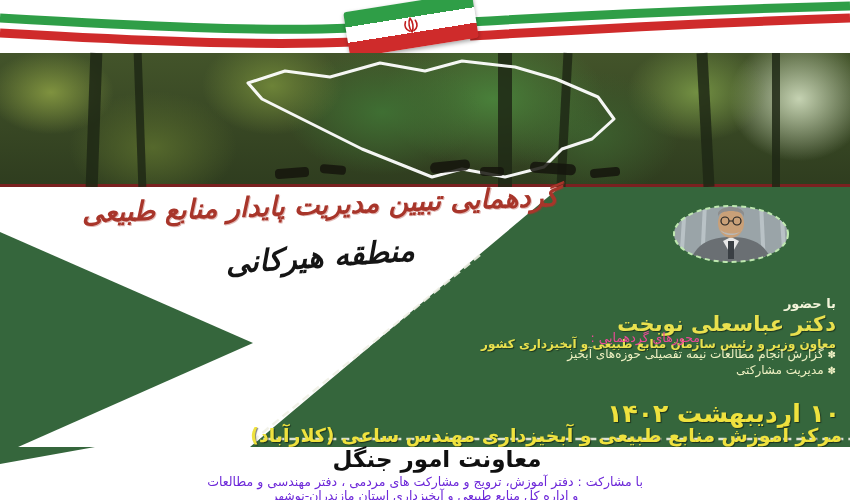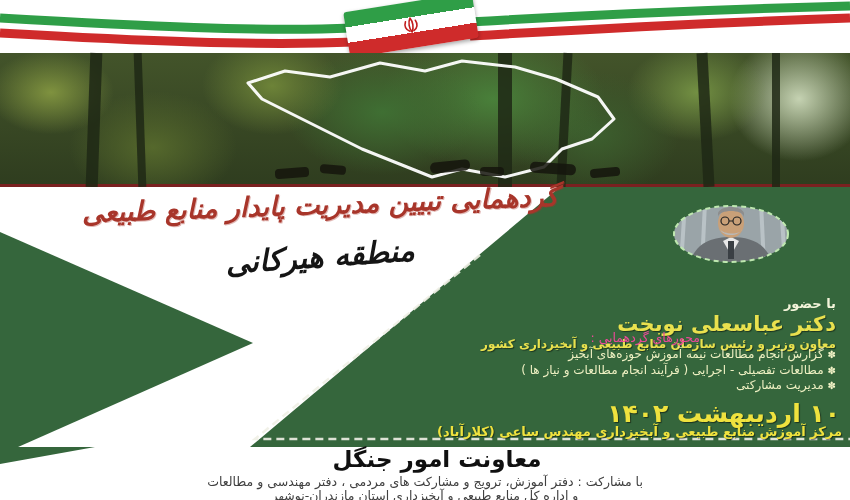--- a/index.html
+++ b/index.html
@@ -59,35 +59,35 @@
   }
   .agenda-list{position:absolute;right:14px;top:160px;width:560px;direction:rtl;text-align:right;}
   .agenda-item{font-size:12px;line-height:15.5px;color:#eef0c2;letter-spacing:.3px;}
   .agenda-item .bullet{color:#f4f4c8;font-size:10px;margin-left:4px;}
   .event-date{
     position:absolute;right:10px;top:212px;direction:rtl;
     font-size:25px;font-weight:bold;color:#efe23e;text-shadow:1px 1px 1px rgba(0,0,0,.5);
   }
   .event-venue{
     position:absolute;right:8px;top:237px;direction:rtl;
-    font-size:13px;font-weight:bold;color:#efe23e;text-shadow:1px 1px 1px rgba(0,0,0,.5);
+    font-size:19px;font-weight:bold;color:#efe23e;text-shadow:1px 1px 1px rgba(0,0,0,.5);
   }
   
   .footer{position:absolute;left:0;top:447px;width:850px;height:53px;background:#fff;}
   .footer-wedge{
     position:absolute;left:0;top:0;width:95px;height:17px;background:#35663c;
     clip-path:polygon(0 0,100% 0,0 100%);
   }
   .footer-heading{
     position:absolute;left:0;top:-1px;width:100%;text-align:center;direction:rtl;
     font-size:23px;font-weight:bold;color:#101010;padding-left:12px;
   }
   .footer-line{
     position:absolute;left:0;width:100%;text-align:center;direction:rtl;
-    font-size:12.5px;color:#404040;
+    font-size:12.5px;color:#6d28d9;
   }
   .footer-line.l1{top:27px;}
   .footer-line.l2{top:41px;}
 </style>
 </head>
 <body>
 
 <div class="poster">
 
   <div class="header-band">
@@ -205,24 +205,21 @@
 
     <div class="speaker-col">
       <div class="speaker-intro">با حضور</div>
       <div class="speaker-name">دکتر عباسعلی نوبخت</div>
       <div class="speaker-role">معاون وزیر و رئیس سازمان منابع طبیعی و آبخیزداری کشور</div>
     </div>
 
     <div class="agenda-heading">محورهای گردهمایی :</div>
     <div class="agenda-list">
       <div class="agenda-item">
-        <span class="bullet">✽</span><span>گزارش انجام مطالعات نیمه آموزش حوزه‌های آبخیز</span>
-      </div>
-      <div class="agenda-item">
-        <span class="bullet">✽</span><span>مطالعات تفصیلی - اجرایی ( فرآیند انجام مطالعات و نیاز ها )</span>
+        <span class="bullet">✽</span><span>گزارش انجام مطالعات نیمه تفصیلی حوزه‌های آبخیز</span>
       </div>
       <div class="agenda-item">
         <span class="bullet">✽</span><span>مدیریت مشارکتی</span>
       </div>
     </div>
 
     <div class="event-date">۱۰ اردیبهشت ۱۴۰۲</div>
     <div class="event-venue">مرکز آموزش منابع طبیعی و آبخیزداری مهندس ساعی (کلارآباد)</div>
   </div>
 

